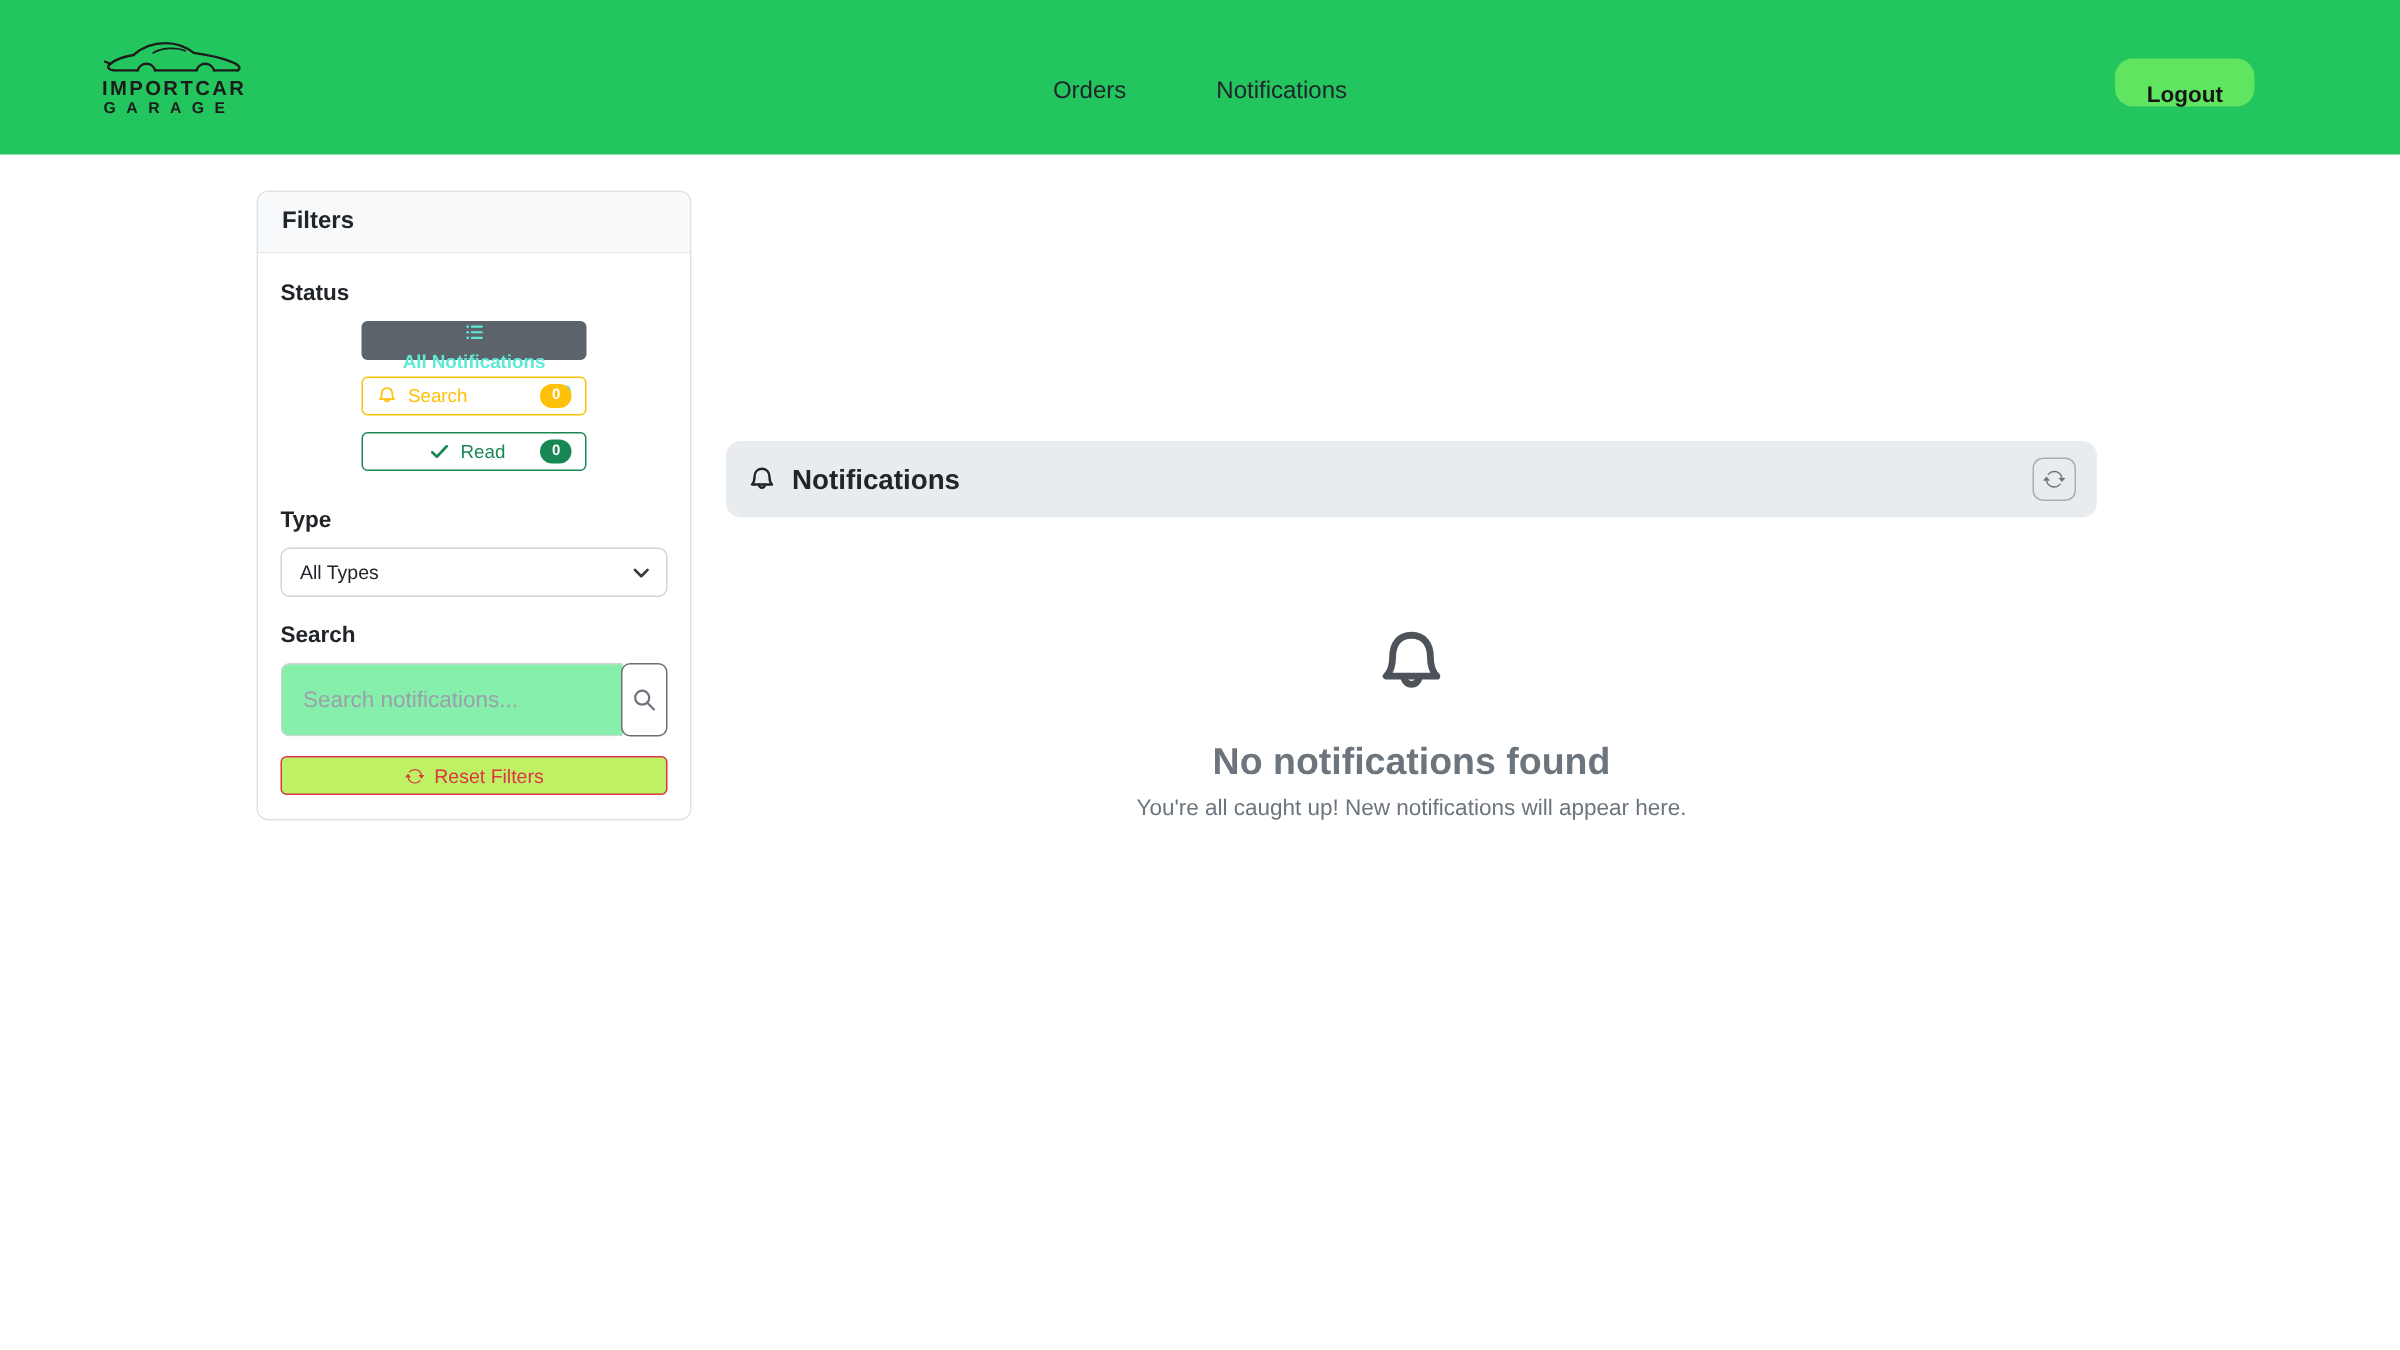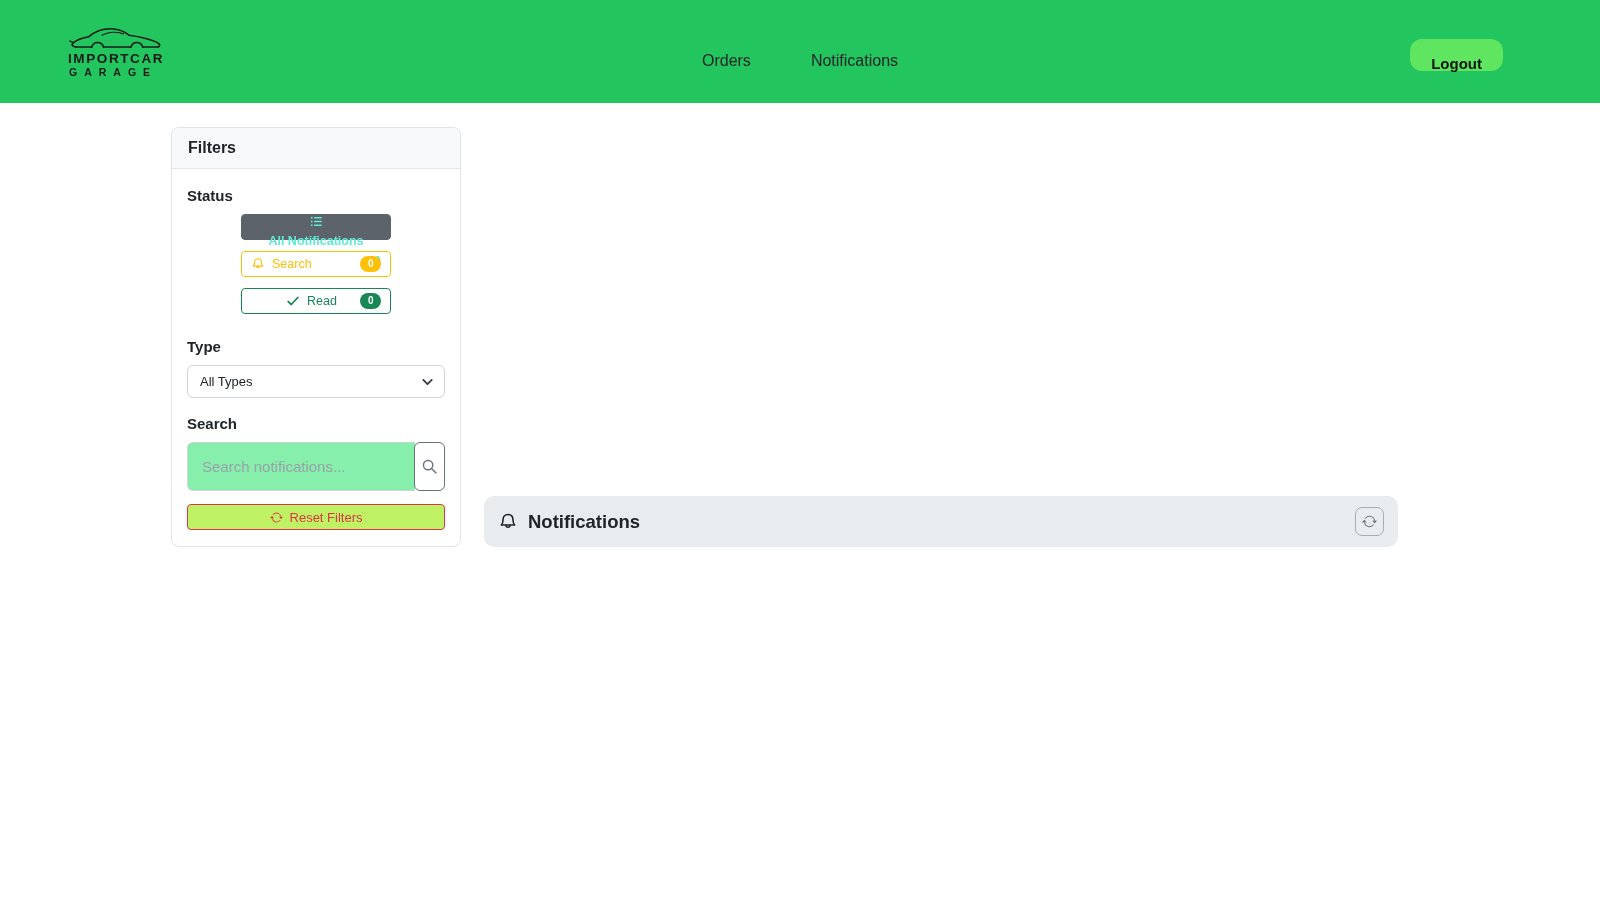--- a/index.html
+++ b/index.html
@@ -224,15 +224,25 @@
       <button class="refresh-btn">
         <span style="display:flex">
           <svg viewBox="0 0 16 16" width="15" height="15" fill="currentColor">
             <path d="M11.534 7h3.932a.25.25 0 0 1 .192.41l-1.966 2.36a.25.25 0 0 1-.384 0l-1.966-2.36a.25.25 0 0 1 .192-.41zm-11 2h3.932a.25.25 0 0 0 .192-.41L2.692 6.23a.25.25 0 0 0-.384 0L.342 8.59A.25.25 0 0 0 .534 9z"></path>
             <path d="M8 3c-1.552 0-2.94.707-3.857 1.818a.5.5 0 1 1-.771-.636A6.002 6.002 0 0 1 13.917 7H12.9A5.002 5.002 0 0 0 8 3zM3.1 9a5.002 5.002 0 0 0 8.757 2.182.5.5 0 1 1 .771.636A6.002 6.002 0 0 1 2.083 9H3.1z"></path>
           </svg>
         </span>
       </button>
     </div>
 
+    <div class="empty-state">
+      <span class="empty-bell">
+        <svg viewBox="0 0 24 24" width="52" height="52" fill="none" stroke="currentColor" stroke-width="2.1" stroke-linecap="round" stroke-linejoin="round">
+          <path d="M12 3 C8 3 6.2 6 6.2 9.5 C6.2 13 5.2 14.6 4.2 15.6 L19.8 15.6 C18.8 14.6 17.8 13 17.8 9.5 C17.8 6 16 3 12 3 Z"></path>
+          <path d="M9.7 15.8 a2.3 2.3 0 0 0 4.6 0"></path>
+        </svg>
+      </span>
+      <div class="empty-title">No notifications found</div>
+      <div class="empty-sub">You're all caught up! New notifications will appear here.</div>
+    </div>
 
   </section>
 </div>
 
 </body></html>

